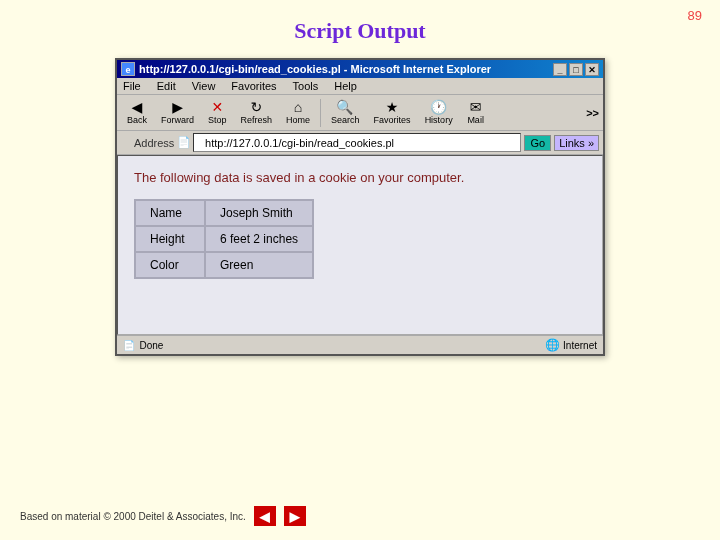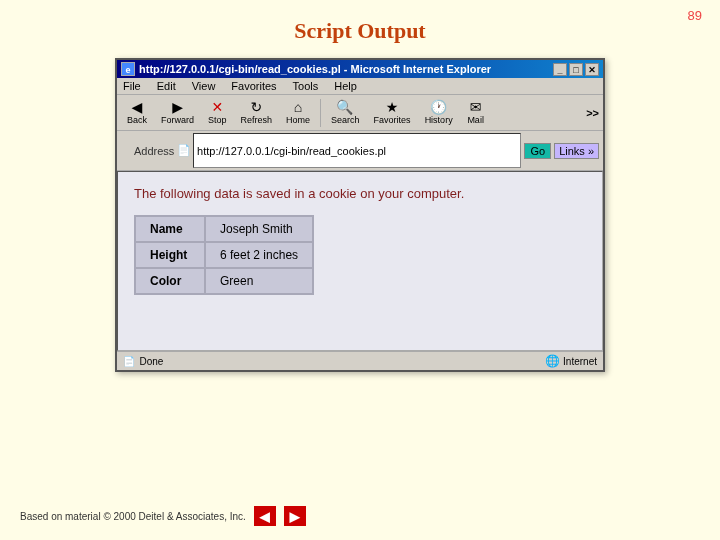--- a/index.html
+++ b/index.html
@@ -18,21 +18,21 @@
       top: 8px;
       right: 18px;
       font-size: 13px;
       color: #ef4444;
     }
 
     .slide-title {
       text-align: center;
       font-size: 22px;
       font-weight: bold;
-      color: #c2410c;
+      color: #6d28d9;
       margin-top: 18px;
       margin-bottom: 14px;
       font-family: 'Times New Roman', serif;
     }
 
     .browser-window {
       margin: 0 auto;
       width: 490px;
       border: 2px solid #555;
       background: #d4d0c8;
@@ -169,23 +169,23 @@
     }
 
     .address-icon {
       font-size: 11px;
     }
 
     .address-input {
       flex: 1;
       border: 1px inset #888;
       background: white;
-      padding: 1px 3px;
-      font-size: 11px;
-      height: 35px;
+      padding: 1px 11px;
+      font-size: 11px;
+      height: 19px;
     }
 
     .address-go-btn {
       border: 1px solid #888;
       background: #14b8a6;
       padding: 1px 5px;
       font-size: 11px;
       cursor: pointer;
     }
 
@@ -222,21 +222,21 @@
 
     .cookie-table td {
       border: 2px solid #a8a8b8;
       padding: 5px 14px;
       font-size: 12px;
       color: #000;
       background: #c8c8d8;
     }
 
     .cookie-table td:first-child {
-      font-weight: bold;
+      font-weight: normal;
       width: 70px;
     }
 
     
     .content-wrapper {
       position: relative;
     }
 
     
     .status-bar {

